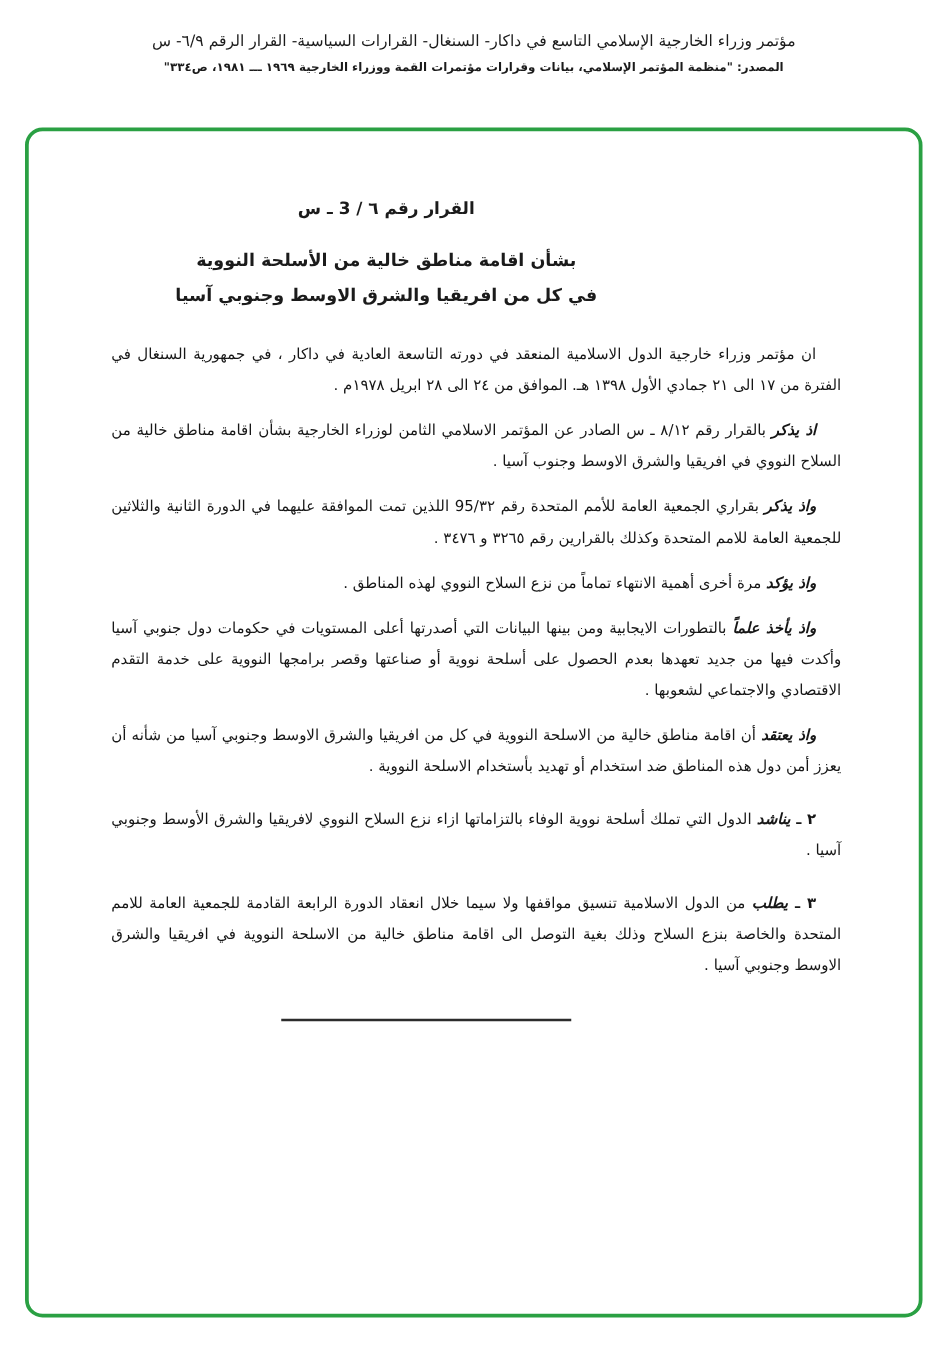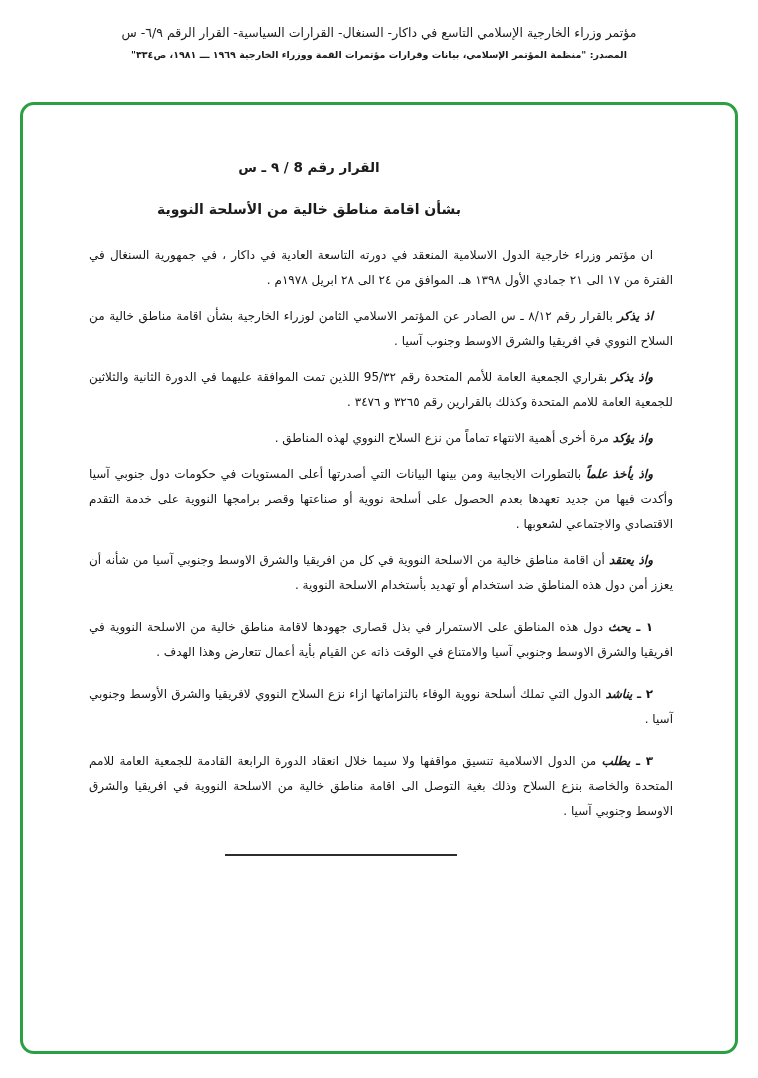--- a/index.html
+++ b/index.html
@@ -80,37 +80,37 @@
 
   <header class="doc-header">
     <div class="h1">مؤتمر وزراء الخارجية الإسلامي التاسع في داكار- السنغال- القرارات السياسية- القرار الرقم ٦/٩- س</div>
     <div class="h2">المصدر: "منظمة المؤتمر الإسلامي، بيانات وقرارات مؤتمرات القمة ووزراء الخارجية ١٩٦٩ ـــ ١٩٨١، ص٣٣٤"</div>
   </header>
 
   <div class="green-frame">
     <div class="content">
 
       <div class="headings">
-        <div class="res-title">القرار رقم 8 / ٩ ـ س</div>
+        <div class="res-title">القرار رقم ٦ / 3 ـ س</div>
         <div class="res-sub">بشأن اقامة مناطق خالية من الأسلحة النووية</div>
+        <div class="res-sub">في كل من افريقيا والشرق الاوسط وجنوبي آسيا</div>
       </div>
 
       <p class="para"><span class="lead"></span><span>ان مؤتمر وزراء خارجية الدول الاسلامية المنعقد في دورته التاسعة العادية في داكار ، في جمهورية السنغال في الفترة من ١٧ الى ٢١ جمادي الأول ١٣٩٨ هـ. الموافق من ٢٤ الى ٢٨ ابريل ١٩٧٨م .</span></p>
 
       <p class="para"><span class="lead">اذ يذكر</span><span> بالقرار رقم ٨/١٢ ـ س الصادر عن المؤتمر الاسلامي الثامن لوزراء الخارجية بشأن اقامة مناطق خالية من السلاح النووي في افريقيا والشرق الاوسط وجنوب آسيا .</span></p>
 
       <p class="para"><span class="lead">واذ يذكر</span><span> بقراري الجمعية العامة للأمم المتحدة رقم 95/٣٢ اللذين تمت الموافقة عليهما في الدورة الثانية والثلاثين للجمعية العامة للامم المتحدة وكذلك بالقرارين رقم ٣٢٦٥ و ٣٤٧٦ .</span></p>
 
       <p class="para"><span class="lead">واذ يؤكد</span><span> مرة أخرى أهمية الانتهاء تماماً من نزع السلاح النووي لهذه المناطق .</span></p>
 
       <p class="para"><span class="lead">واذ يأخذ علماً</span><span> بالتطورات الايجابية ومن بينها البيانات التي أصدرتها أعلى المستويات في حكومات دول جنوبي آسيا وأكدت فيها من جديد تعهدها بعدم الحصول على أسلحة نووية أو صناعتها وقصر برامجها النووية على خدمة التقدم الاقتصادي والاجتماعي لشعوبها .</span></p>
 
       <p class="para"><span class="lead">واذ يعتقد</span><span> أن اقامة مناطق خالية من الاسلحة النووية في كل من افريقيا والشرق الاوسط وجنوبي آسيا من شأنه أن يعزز أمن دول هذه المناطق ضد استخدام أو تهديد بأستخدام الاسلحة النووية .</span></p>
 
-      <p class="para item"><span class="num">١ ـ </span><span class="lead">يحث</span><span> دول هذه المناطق على الاستمرار في بذل قصارى جهودها لاقامة مناطق خالية من الاسلحة النووية في افريقيا والشرق الاوسط وجنوبي آسيا والامتناع في الوقت ذاته عن القيام بأية أعمال تتعارض وهذا الهدف .</span></p>
 
       <p class="para item"><span class="num">٢ ـ </span><span class="lead">يناشد</span><span> الدول التي تملك أسلحة نووية الوفاء بالتزاماتها ازاء نزع السلاح النووي لافريقيا والشرق الأوسط وجنوبي آسيا .</span></p>
 
       <p class="para item"><span class="num">٣ ـ </span><span class="lead">يطلب</span><span> من الدول الاسلامية تنسيق مواقفها ولا سيما خلال انعقاد الدورة الرابعة القادمة للجمعية العامة للامم المتحدة والخاصة بنزع السلاح وذلك بغية التوصل الى اقامة مناطق خالية من الاسلحة النووية في افريقيا والشرق الاوسط وجنوبي آسيا .</span></p>
 
       <div class="divider"></div>
 
     </div>
   </div>
 

